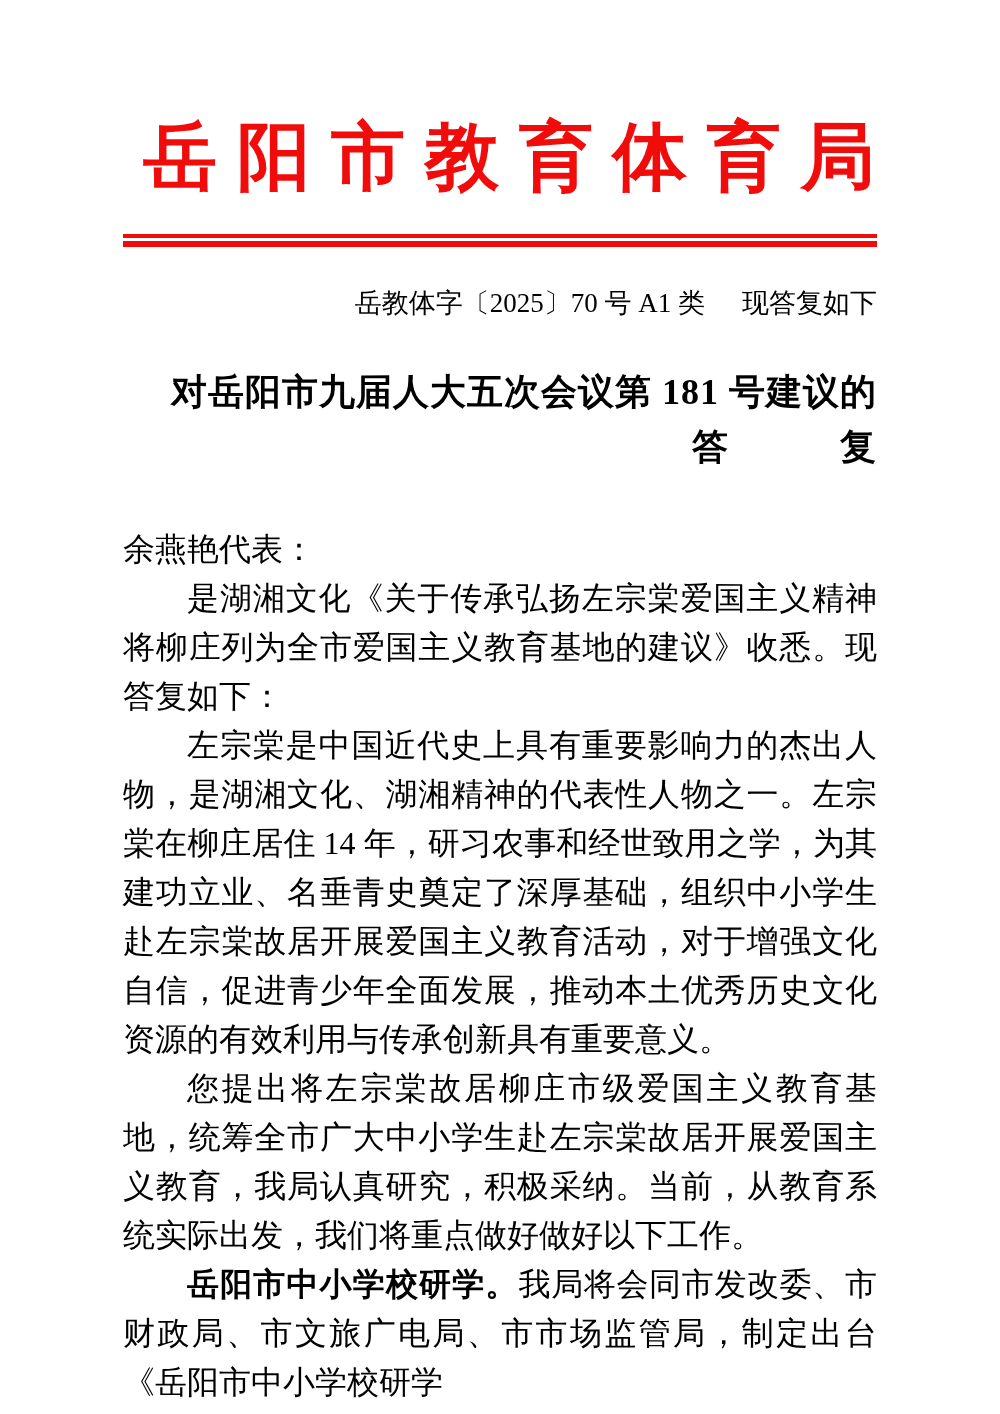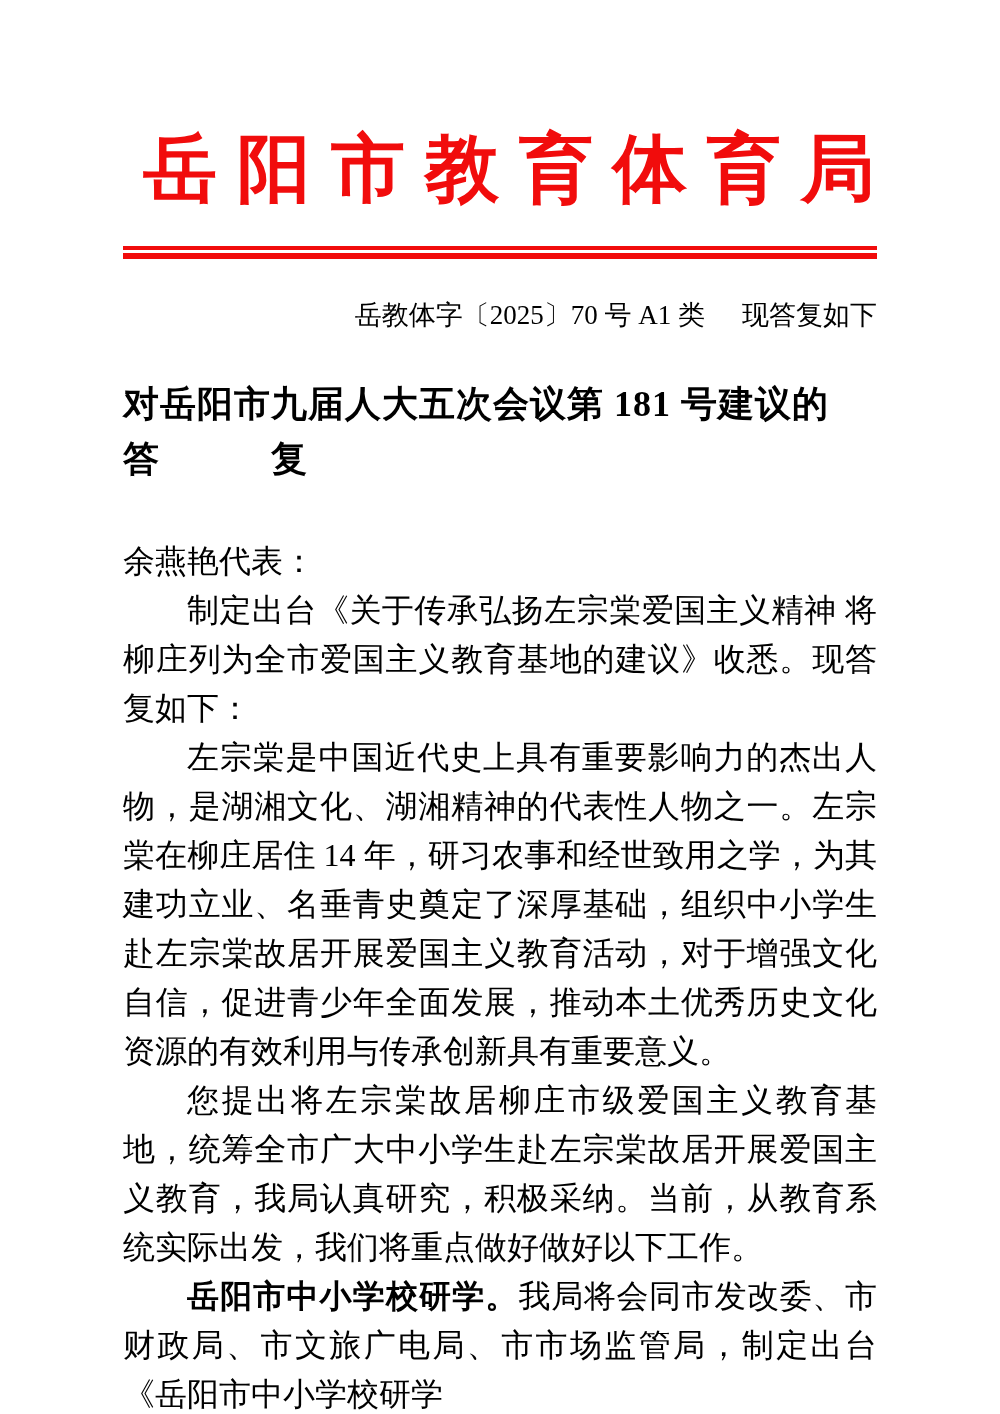--- a/index.html
+++ b/index.html
@@ -7,21 +7,21 @@
     padding: 0;
     background: #888;
   }
   .page {
     position: relative;
     width: 1000px;
     height: 1414px;
     margin: 0 auto;
     background: #ffffff;
     box-sizing: border-box;
-    padding: 12px 123px;
+    padding: 0 123px;
     overflow: hidden;
     font-family: "Liberation Serif", "DejaVu Serif", serif;
     color: #000000;
   }
   
   .letterhead {
     margin-top: 100px;
     height: 114px;
     line-height: 114px;
     text-align: center;
@@ -50,21 +50,21 @@
     font-size: 27px;
     display: flex;
     justify-content: flex-end;
     gap: 37px;
     white-space: nowrap;
   }
 
   
   .doc-title {
     margin-top: 44px;
-    text-align: left;
+    text-align: right;
     font-weight: bold;
     font-size: 36px;
     line-height: 55px;
     letter-spacing: 1px;
   }
 
   
   .doc-body {
     margin-top: 50px;
     font-size: 32px;
@@ -103,21 +103,21 @@
     <span>现答复如下</span>
   </div>
 
   <div class="doc-title">
     <div>对岳阳市九届人大五次会议第 181 号建议的</div>
     <div>答　　　复</div>
   </div>
 
   <div class="doc-body">
     <p>余燕艳代表：</p>
-    <p class="indent">制定出台《关于传承弘扬左宗棠爱国主义精神 将柳庄列为全市爱国主义教育基地的建议》收悉。现答复如下：</p>
+    <p class="indent">是湖湘文化《关于传承弘扬左宗棠爱国主义精神 将柳庄列为全市爱国主义教育基地的建议》收悉。现答复如下：</p>
     <p class="indent">左宗棠是中国近代史上具有重要影响力的杰出人物，是湖湘文化、湖湘精神的代表性人物之一。左宗棠在柳庄居住 14 年，研习农事和经世致用之学，为其建功立业、名垂青史奠定了深厚基础，组织中小学生赴左宗棠故居开展爱国主义教育活动，对于增强文化自信，促进青少年全面发展，推动本土优秀历史文化资源的有效利用与传承创新具有重要意义。</p>
     <p class="indent">您提出将左宗棠故居柳庄市级爱国主义教育基地，统筹全市广大中小学生赴左宗棠故居开展爱国主义教育，我局认真研究，积极采纳。当前，从教育系统实际出发，我们将重点做好做好以下工作。</p>
     <p class="indent">
       <span class="lead-bold">岳阳市中小学校研学。</span><span>我局将会同市发改委、市财政局、市文旅广电局、市市场监管局，制定出台《岳阳市中小学校研学</span>
     </p>
   </div>
 
 </div>
 
 </body></html>

